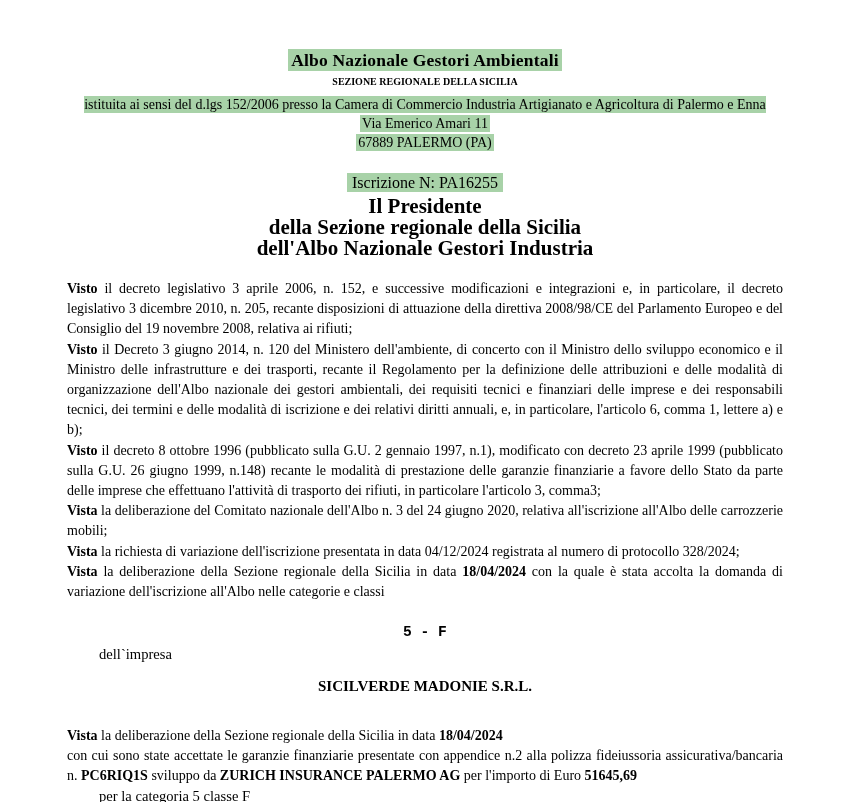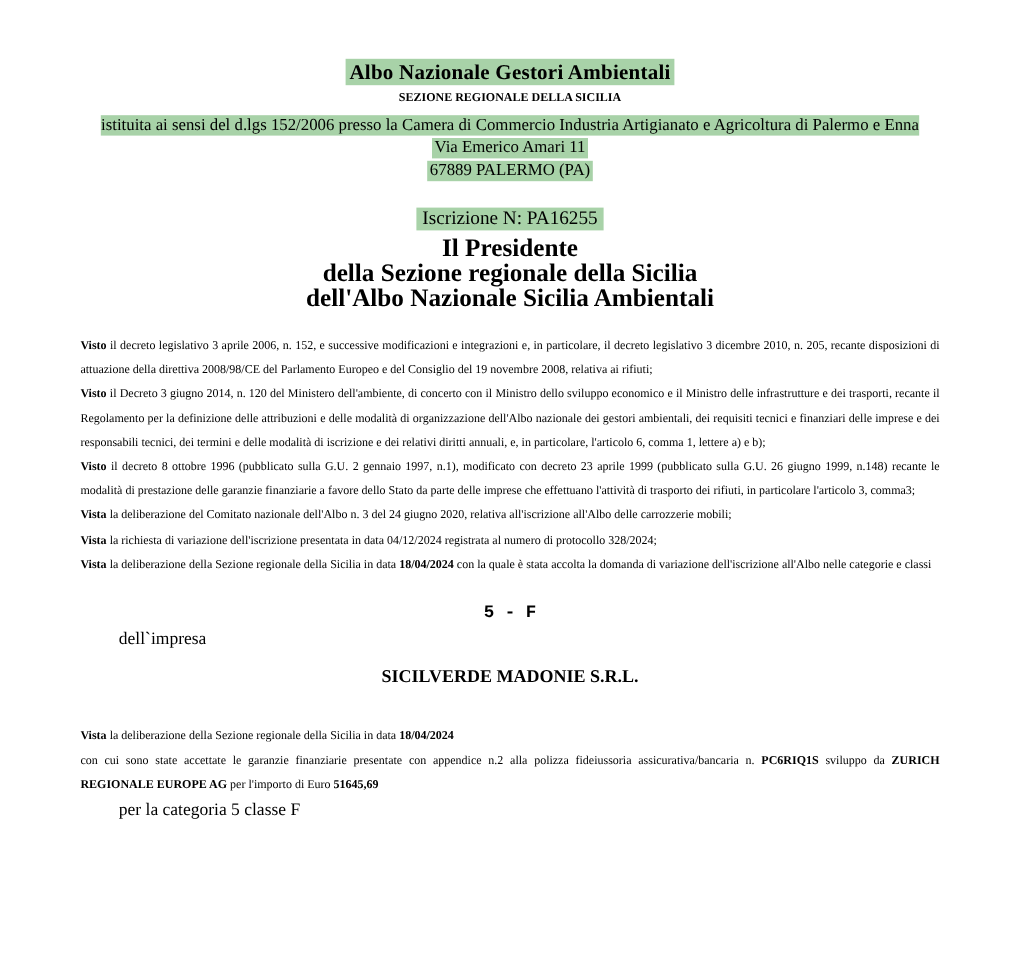--- a/index.html
+++ b/index.html
@@ -81,21 +81,21 @@
     line-height: 21px;
   }
   .pres-first {
     margin-top: 2px;
   }
   .body-block {
     margin-top: 20px;
     padding: 0 55px;
   }
   .para {
-    font-size: 10px;
+    font-size: 14px;
     line-height: 20.2px;
     text-align: justify;
     text-justify: inter-word;
     margin: 0;
   }
   .para b {
     font-weight: bold;
   }
   .center-strong {
     text-align: center;
@@ -131,21 +131,21 @@
     <div class="doc-subtitle">SEZIONE REGIONALE DELLA SICILIA</div>
     <div class="addr-wide"><span class="hl">istituita ai sensi del d.lgs 152/2006 presso la Camera di Commercio Industria Artigianato e Agricoltura di Palermo e Enna</span></div>
     <div class="addr-line"><span class="hl">Via Emerico Amari 11</span></div>
     <div class="addr-line"><span class="hl">67889 PALERMO (PA)</span></div>
   </div>
 
   <div class="iscrizione"><span class="hl">Iscrizione N: PA16255</span></div>
 
   <div class="pres-line pres-first">Il Presidente</div>
   <div class="pres-line">della Sezione regionale della Sicilia</div>
-  <div class="pres-line">dell'Albo Nazionale Sicilia Ambientali</div>
+  <div class="pres-line">dell'Albo Nazionale Gestori Industria</div>
 
   <div class="body-block">
 
     <p class="para"><b>Visto</b><span> il decreto legislativo 3 aprile 2006, n. 152, e successive modificazioni e integrazioni e, in particolare, il decreto legislativo 3 dicembre 2010, n. 205, recante disposizioni di attuazione della direttiva 2008/98/CE del Parlamento Europeo e del Consiglio del 19 novembre 2008, relativa ai rifiuti;</span></p>
 
     <p class="para"><b>Visto</b><span> il Decreto 3 giugno 2014, n. 120 del Ministero dell'ambiente, di concerto con il Ministro dello sviluppo economico e il Ministro delle infrastrutture e dei trasporti, recante il Regolamento per la definizione delle attribuzioni e delle modalità di organizzazione dell'Albo nazionale dei gestori ambientali, dei requisiti tecnici e finanziari delle imprese e dei responsabili tecnici, dei termini e delle modalità di iscrizione e dei relativi diritti annuali, e, in particolare, l'articolo 6,  comma 1, lettere a) e b);</span></p>
 
     <p class="para"><b>Visto</b><span> il decreto 8 ottobre 1996 (pubblicato sulla G.U. 2 gennaio 1997, n.1), modificato con decreto 23 aprile 1999 (pubblicato sulla G.U. 26 giugno 1999, n.148) recante le modalità di prestazione delle garanzie finanziarie a favore dello Stato da parte delle imprese che effettuano l'attività di trasporto dei rifiuti, in particolare l'articolo 3, comma3;</span></p>
 
     <p class="para"><b>Vista</b><span> la deliberazione del Comitato nazionale dell'Albo n. 3 del 24 giugno 2020, relativa all'iscrizione all'Albo delle carrozzerie mobili;</span></p>
@@ -155,19 +155,19 @@
     <p class="para"><b>Vista</b><span> la deliberazione della Sezione regionale della Sicilia in data </span><b>18/04/2024</b><span> con la quale è stata accolta la domanda di variazione dell'iscrizione all'Albo nelle categorie e classi</span></p>
 
     <div class="center-strong sp-5f">5 - F</div>
 
     <div class="plain-left sp-impresa">dell`impresa</div>
 
     <div class="company-name sp-company">SICILVERDE MADONIE S.R.L.</div>
 
     <p class="para sp-final"><b>Vista</b><span> la deliberazione della Sezione regionale della Sicilia in data </span><b>18/04/2024</b></p>
 
-    <p class="para"><span>con cui sono state accettate le garanzie finanziarie presentate con appendice n.2 alla polizza fideiussoria assicurativa/bancaria n. </span><b>PC6RIQ1S</b><span> sviluppo da </span><b>ZURICH REGIONALE EUROPE AG</b><span> per l'importo di Euro </span><b>51645,69</b></p>
+    <p class="para"><span>con cui sono state accettate le garanzie finanziarie presentate con appendice n.2 alla polizza fideiussoria assicurativa/bancaria n. </span><b>PC6RIQ1S</b><span> sviluppo da </span><b>ZURICH INSURANCE PALERMO AG</b><span> per l'importo di Euro </span><b>51645,69</b></p>
 
     <div class="plain-left">per la categoria 5 classe F</div>
 
   </div>
 
 </div>
 
 </body></html>

